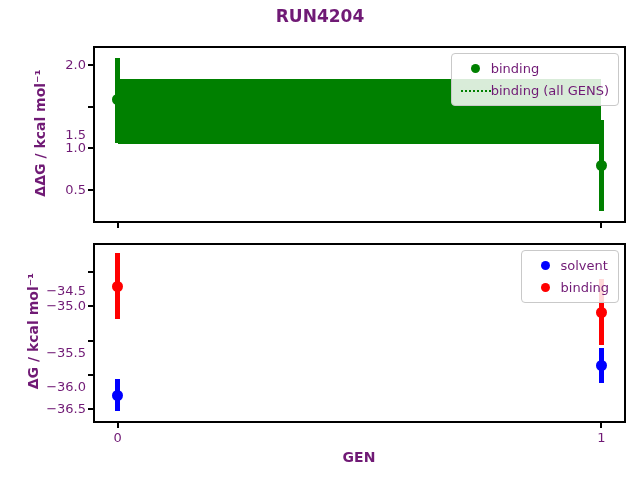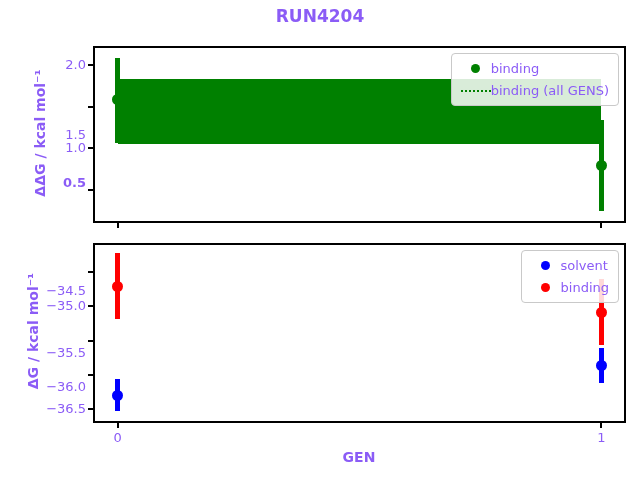--- a/index.html
+++ b/index.html
@@ -1,17 +1,17 @@
 <!DOCTYPE html>
 <html><head>
 <meta charset="utf-8">
 <style>
   html,body{margin:0;padding:0;background:#fff;}
   .figure{position:relative;width:640px;height:480px;background:#ffffff;
-          font-family:"DejaVu Sans",sans-serif;color:#8b5cf6;overflow:hidden;}
+          font-family:"DejaVu Sans",sans-serif;color:#701a75;overflow:hidden;}
   .suptitle{position:absolute;top:6px;left:0;width:640px;text-align:center;
             font-size:17px;font-weight:bold;}
   .axes{position:absolute;border:2px solid #000;box-sizing:border-box;background:transparent;}
   .axes-top{left:93px;top:46px;width:533px;height:177px;}
   .axes-bottom{left:93px;top:243px;width:533px;height:180px;}
   .ylabel{position:absolute;transform:rotate(-90deg);font-size:14px;font-weight:bold;
           white-space:nowrap;text-align:center;width:200px;}
   .ylabel-top{left:-60px;top:125px;}
   .ylabel-bottom{left:-67px;top:323px;}
   .xlabel{position:absolute;top:449px;left:239px;width:240px;text-align:center;
@@ -48,21 +48,21 @@
 
   <div class="axes axes-top">
       <div class="band" style="left: 22.7267px; width: 483.547px; top: 31.4545px; height: 64.5646px; background: rgb(0, 128, 0);"></div>
       <div class="ebar" style="left: 20.2267px; top: 9.93301px; height: 85.2584px; background: rgb(0, 128, 0);"></div>
       <div class="marker" style="left: 17.2267px; top: 45.8206px; background: rgb(0, 128, 0);"></div>
       <div class="ebar" style="left: 503.773px; top: 72.0144px; height: 91.0526px; background: rgb(0, 128, 0);"></div>
       <div class="marker" style="left: 500.773px; top: 112.041px; background: rgb(0, 128, 0);"></div>
       <div class="xtick" style="left: 21.7267px;"></div>
       <div class="xtick" style="left: 505.273px;"></div>
       <div class="ytick" style="top: 140.545px;"></div>
-      <div class="yticklabel" style="top: 127px; font-weight: bold;">0.5</div>
+      <div class="yticklabel" style="top: 134px;">0.5</div>
       <div class="ytick" style="top: 99.1579px;"></div>
       <div class="yticklabel" style="top: 92.1579px;">1.0</div>
       <div class="ytick" style="top: 57.7703px;"></div>
       <div class="yticklabel" style="top: 50.7703px; margin-top: 28px;">1.5</div>
       <div class="ytick" style="top: 16.3828px;"></div>
       <div class="yticklabel" style="top: 9.38278px;">2.0</div>
       <div class="legend">
         <div class="lrow">
           <div class="lmark">
             <div class="ldot" style="background: rgb(0, 128, 0);"></div>

